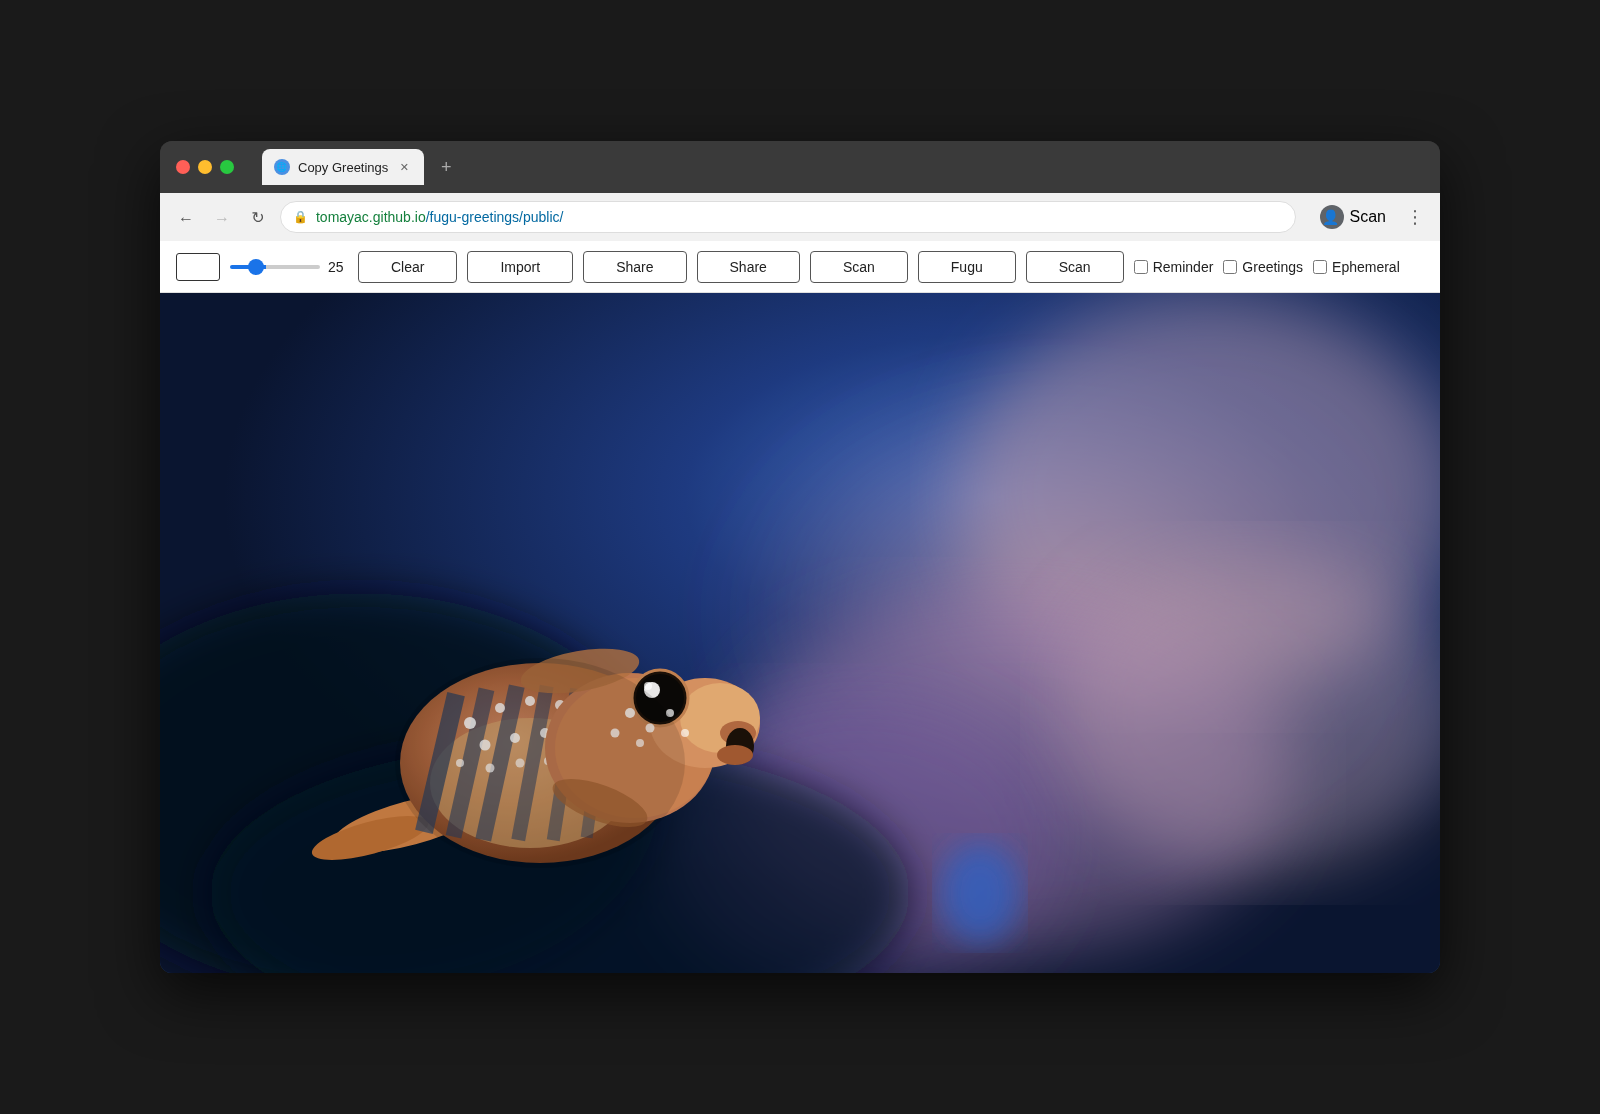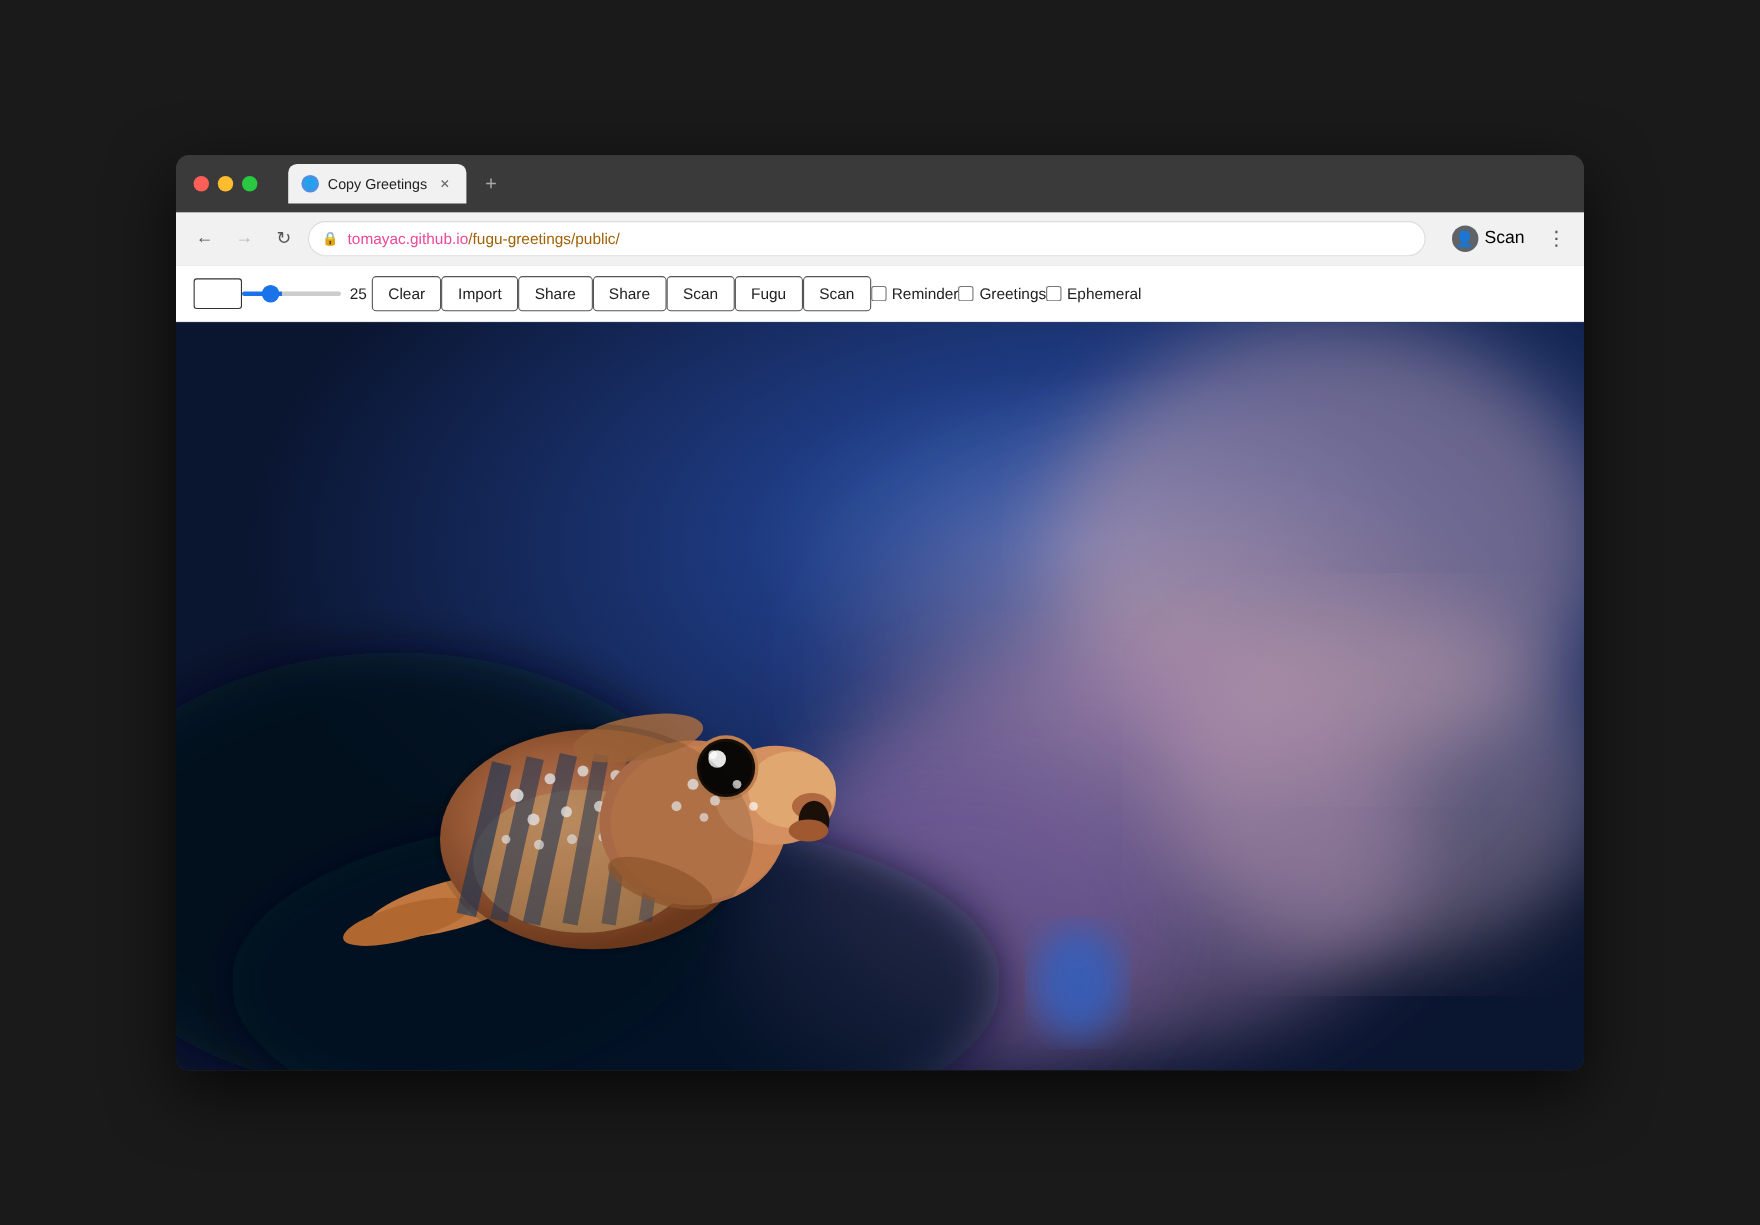--- a/index.html
+++ b/index.html
@@ -143,24 +143,24 @@
     .address-lock {
       color: #555;
       font-size: 12px;
     }
 
     .address-url {
       flex: 1;
     }
 
     .address-url .base {
-      color: #ec4899;
+      color: #15803d;
     }
     .address-url .path {
-      color: #a16207;
+      color: #0369a1;
     }
 
     .nav-right {
       display: flex;
       align-items: center;
       gap: 8px;
       margin-left: 8px;
     }
 
     .profile-btn {
@@ -191,20 +191,21 @@
       padding: 4px;
     }
 
     
     .app-toolbar {
       background: #ffffff;
       height: 52px;
       display: flex;
       align-items: center;
       padding: 0 16px;
+      gap: 10px;
       border-bottom: 1px solid #e0e0e0;
     }
 
     .color-swatch {
       width: 44px;
       height: 28px;
       border: 1.5px solid #333;
       background: #ffffff;
       border-radius: 3px;
     }
@@ -236,21 +237,21 @@
     }
 
     .slider-value {
       font-size: 14px;
       color: #222;
       min-width: 20px;
     }
 
     .toolbar-btn {
       height: 32px;
-      padding: 0 14px;
+      padding: 0 32px;
       border: 1.5px solid #555;
       border-radius: 4px;
       background: #fff;
       font-size: 14px;
       color: #222;
       cursor: pointer;
       font-family: inherit;
     }
 
     .checkbox-label {

